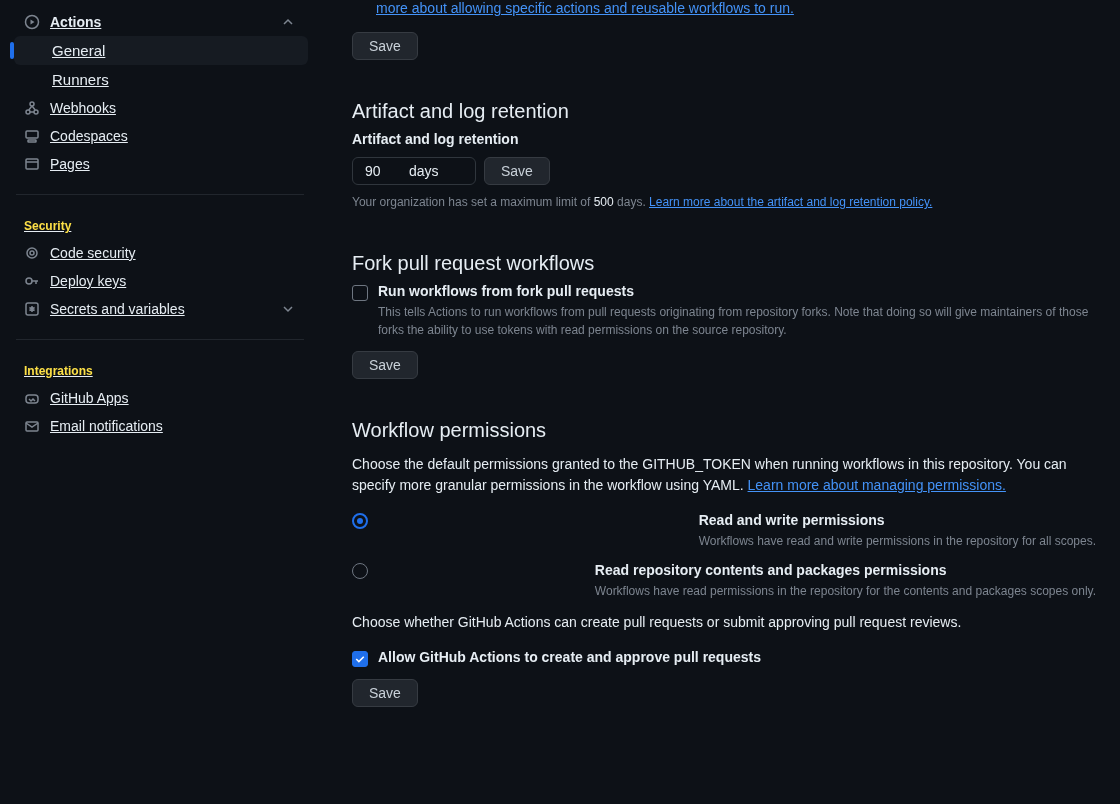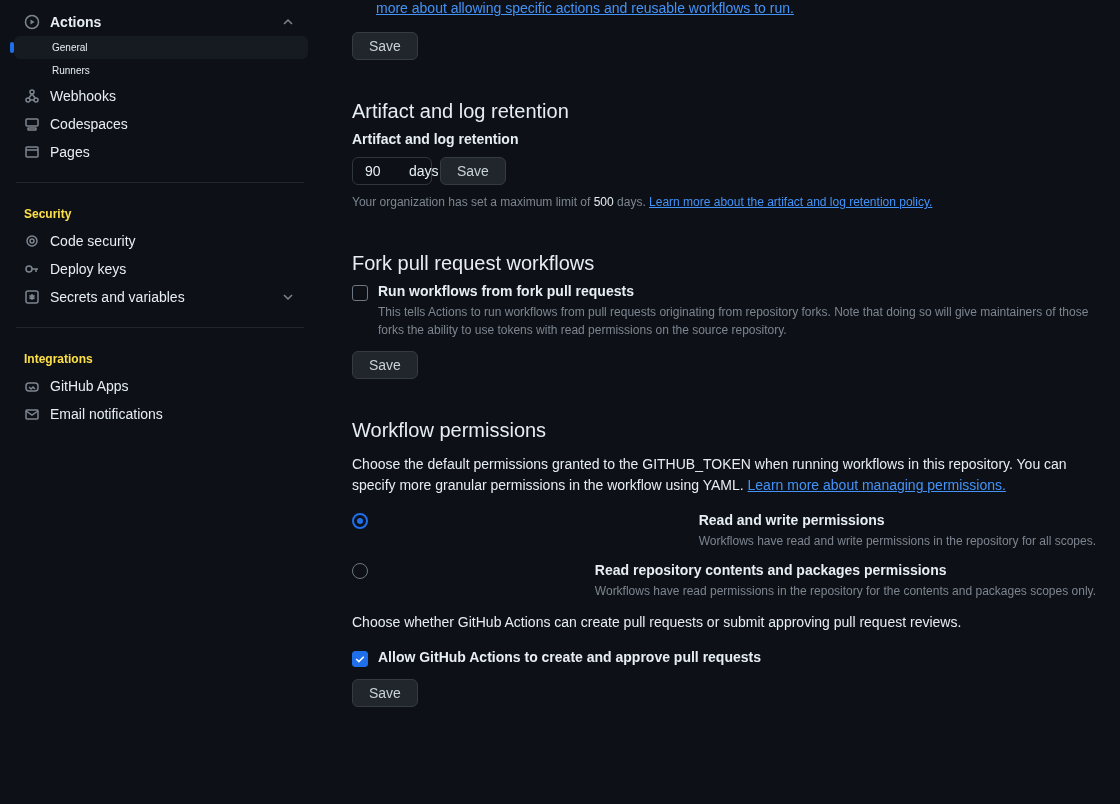--- a/index.html
+++ b/index.html
@@ -14,21 +14,21 @@
     display: flex;
   }
   a.link { color: #4493f8; text-decoration: underline; cursor: pointer; }
 
   
   .sidebar {
     width: 328px;
     padding: 0 16px 0 8px;
     flex: none;
   }
-  .side-group { padding: 8px 0; }
+  .side-group { padding: 8px 0; text-decoration: underline; }
   .side-sep { border-top: 1px solid #21262d; margin: 8px 8px; }
   .group-title {
     color: #fde047;
     font-size: 12px;
     font-weight: 600;
     padding: 8px 16px 6px 16px;
   }
   .side-row {
     display: flex;
     align-items: center;
@@ -46,21 +46,21 @@
   .sub-list { border-left: 2px solid transparent; }
   .sub-row {
     display: flex;
     align-items: center;
     padding: 6px 12px 6px 38px;
     border-radius: 6px;
     cursor: pointer;
     margin: 0 4px;
     color: #e6edf3;
     position: relative;
-    font-size: 10px;
+    font-size: 15px;
   }
   .sub-row.active { background: #161b22; }
   .sub-row.active::before {
     content: "";
     position: absolute;
     left: -4px; top: 6px; bottom: 6px;
     width: 4px; background: #1f6feb; border-radius: 4px;
   }
 
   
@@ -91,21 +91,21 @@
     font-weight: 500;
     cursor: pointer;
   }
 
   .retention-row { display: flex; gap: 8px; align-items: center; margin-bottom: 4px; }
   .num-input {
     background: #0d1117;
     border: 1px solid #30363d;
     border-radius: 6px;
     padding: 5px 12px;
-    width: 80px;
+    width: 124px;
     display: flex;
     align-items: center;
     gap: 14px;
     color: #e6edf3;
   }
   .num-input input {
     background: transparent; border: none; color: #e6edf3; width: 30px; font-size: 14px;
   }
   .num-input .unit { color: #e6edf3; }
 

